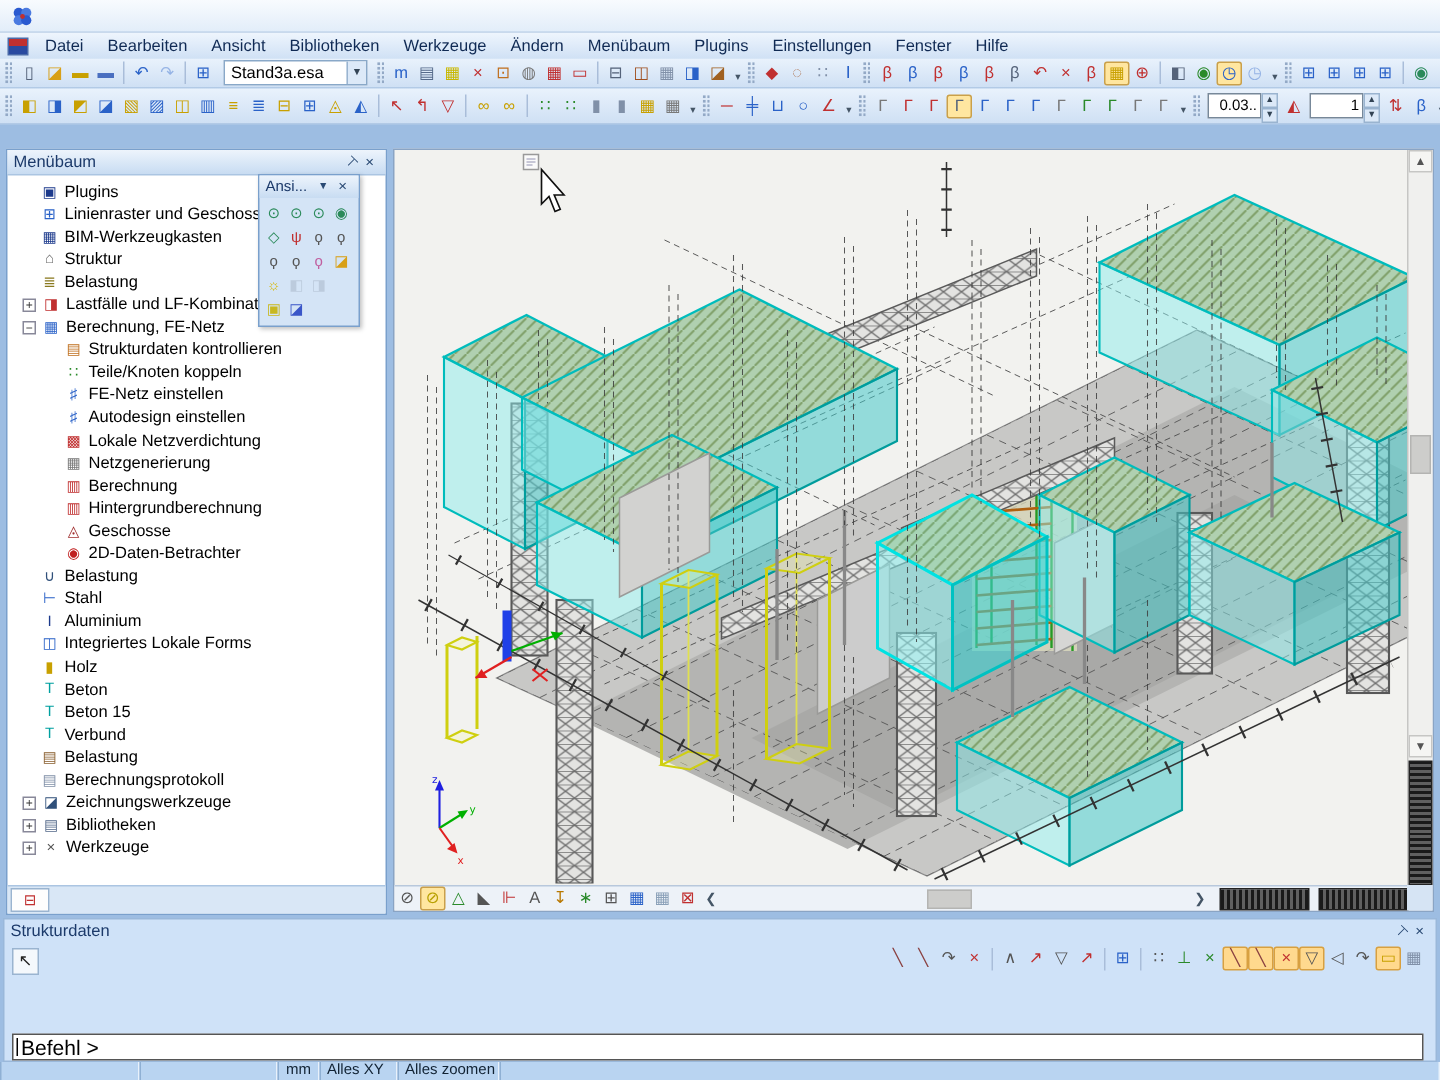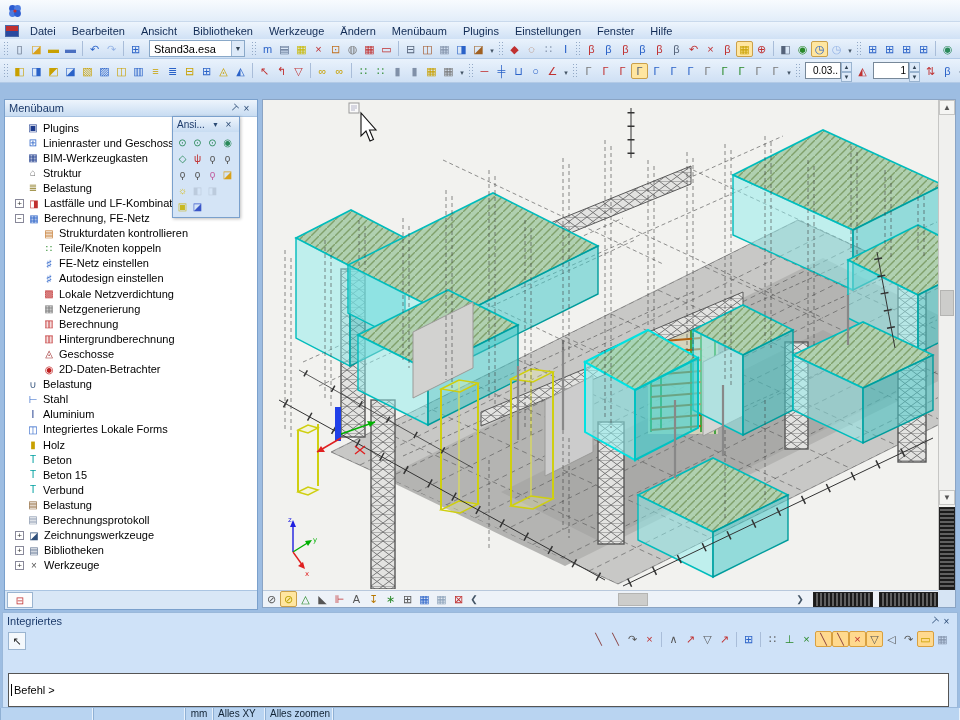--- a/index.html
+++ b/index.html
@@ -61,21 +61,21 @@
 .float-tb .panel-head{height:15px;font-size:10px;border-bottom:none}
 .ft-grid{display:flex;flex-wrap:wrap;padding:2px 2px 3px 2px}
 .ft-grid .tbi{width:15px;height:14px;line-height:13px;font-size:10px;margin:1px 0}
 
 .cmd-panel{position:absolute;left:2px;right:2px;top:529px;height:96px;background:#cfe2f8;border:1px solid #9ab8da}
 .cmd-head{height:16px;display:flex;align-items:center;padding:0 4px;font-size:11px;color:#1c3a6a}
 .cmd-head .sp{flex:1}
 .cmd-body{position:relative;height:57px}
 .cursor-btn{position:absolute;left:5px;top:3px;width:18px;height:18px;background:#f4f8fc;border:1px solid #9ab4d0;text-align:center;font-size:11px;line-height:16px;color:#222}
 .snapbar{position:absolute;right:6px;top:2px;display:flex;align-items:center}
-.cmd-input{position:absolute;left:5px;right:8px;bottom:0px;height:34px;background:#fff;border:1px solid #555;font-size:11px;line-height:16px;padding-left:2px;color:#000;display:flex;align-items:center}
+.cmd-input{position:absolute;left:5px;right:8px;bottom:0px;height:18px;background:#fff;border:1px solid #555;font-size:14px;line-height:16px;padding-left:2px;color:#000;display:flex;align-items:center}
 .caret{display:inline-block;width:1px;height:12px;background:#000;margin-right:2px}
 .statusbar{position:absolute;left:0;right:0;bottom:0;height:12px;background:#b9d4f1;display:flex;font-size:10px;color:#123;overflow:hidden}
 .sbcell{border-left:1px solid #8fb0d4;border-right:1px solid #e8f1fb;padding:0 4px;line-height:12px;white-space:nowrap;flex:none}
 .sb1{width:93px}.sb2{width:92px}.sb3{width:28px;text-align:center}.sb4{width:52px}.sb5{width:68px}.sb6{flex:1}
 .logo-svg{display:block}
 </style>
 </head>
 <body>
 
 <div class="titlebar">
@@ -648,21 +648,21 @@
         </span>
       <span class="harr">❯</span>
       <span class="hstripe"></span>
       <span class="hstripe"></span>
     </div>
     <div class="corner"></div>
   </div>
 
   <div class="cmd-panel">
     <div class="cmd-head">
-      <span>Integriertes</span>
+      <span>Strukturdaten</span>
       <span class="sp"></span>
       <span class="phbtn"><span class="pin">⊤</span></span>
       <span class="phbtn">×</span>
     </div>
     <div class="cmd-body">
       <span class="cursor-btn">↖</span>
       <span class="snapbar">
           <span class="tbi" style="color: rgb(138, 64, 64);">╲</span>
           <span class="tbi" style="color: rgb(138, 64, 64);">╲</span>
           <span class="tbi" style="color: rgb(85, 85, 85);">↷</span>

